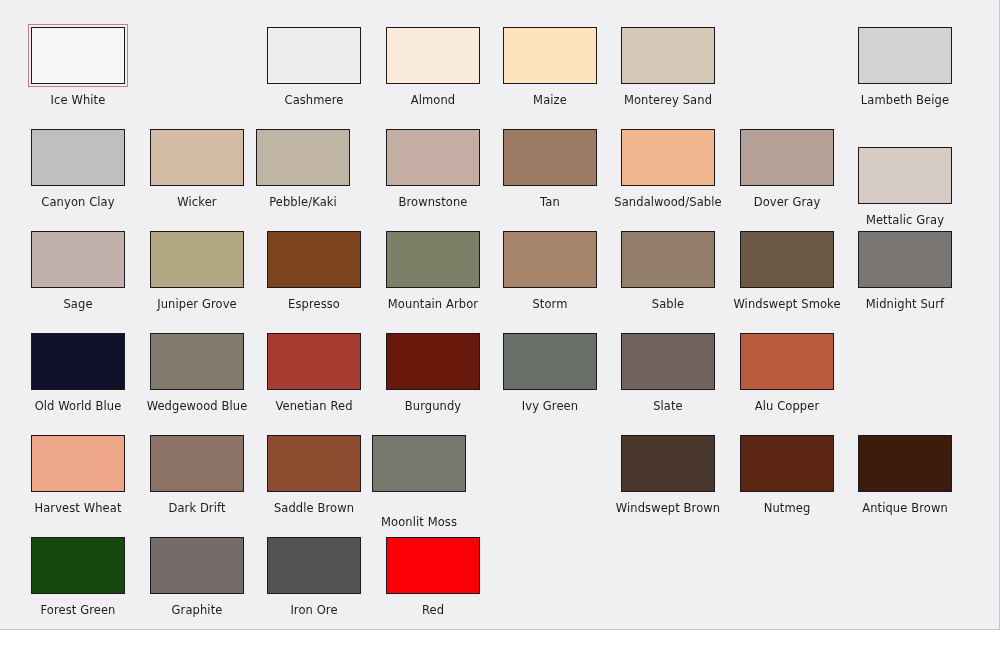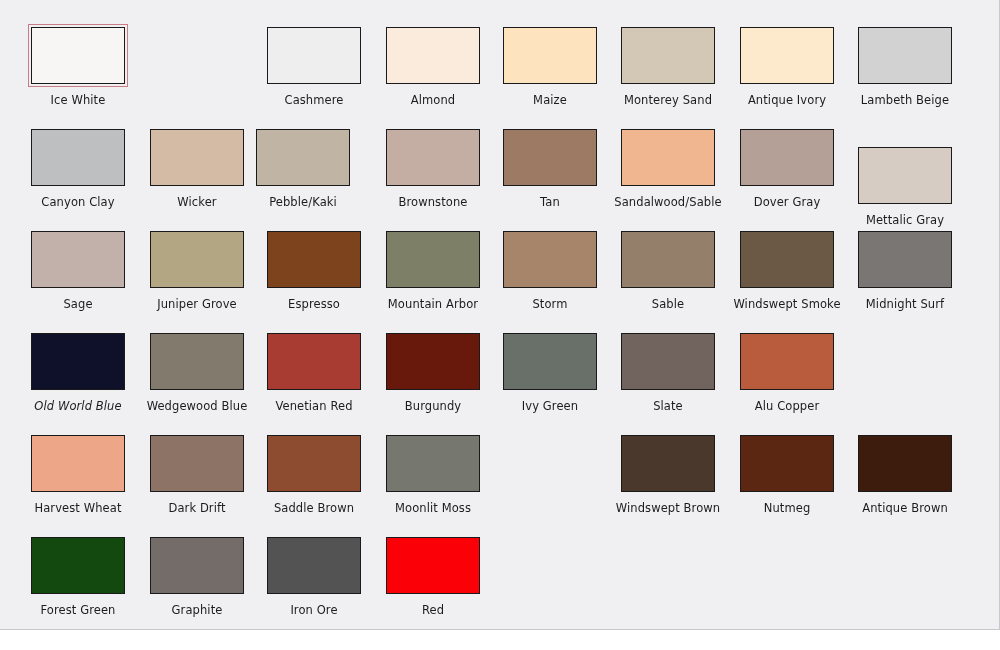--- a/index.html
+++ b/index.html
@@ -109,197 +109,191 @@
             <div class="swatch-chip" style="background: rgb(253, 228, 191);"></div>
           </div>
           <div class="swatch-label">Maize</div>
         </div>
         <div class="swatch-cell" style="position: absolute; left: 590px; top: 0px;">
           <div class="swatch-chip-wrap">
             <div class="swatch-chip" style="background: rgb(211, 199, 182);"></div>
           </div>
           <div class="swatch-label">Monterey Sand</div>
         </div>
+        <div class="swatch-cell" style="position: absolute; left: 827px; top: 0px;">
+          <div class="swatch-chip-wrap">
+            <div class="swatch-chip" style="background: rgb(210, 210, 210);"></div>
+          </div>
+          <div class="swatch-label">Lambeth Beige</div>
+        </div>
+      </div>
+      <div class="swatch-row" style="position: relative;">
+        <div class="swatch-cell" style="position: absolute; left: 0px; top: 0px;">
+          <div class="swatch-chip-wrap">
+            <div class="swatch-chip" style="background: rgb(190, 191, 193);"></div>
+          </div>
+          <div class="swatch-label">Canyon Clay</div>
+        </div>
+        <div class="swatch-cell" style="position: absolute; left: 119px; top: 0px;">
+          <div class="swatch-chip-wrap">
+            <div class="swatch-chip" style="background: rgb(211, 187, 166);"></div>
+          </div>
+          <div class="swatch-label">Wicker</div>
+        </div>
+        <div class="swatch-cell" style="position: absolute; left: 225px; top: 0px;">
+          <div class="swatch-chip-wrap">
+            <div class="swatch-chip" style="background: rgb(192, 180, 164);"></div>
+          </div>
+          <div class="swatch-label">Pebble/Kaki</div>
+        </div>
+        <div class="swatch-cell" style="position: absolute; left: 355px; top: 0px;">
+          <div class="swatch-chip-wrap">
+            <div class="swatch-chip" style="background: rgb(196, 173, 163);"></div>
+          </div>
+          <div class="swatch-label">Brownstone</div>
+        </div>
+        <div class="swatch-cell" style="position: absolute; left: 472px; top: 0px;">
+          <div class="swatch-chip-wrap">
+            <div class="swatch-chip" style="background: rgb(156, 122, 99);"></div>
+          </div>
+          <div class="swatch-label">Tan</div>
+        </div>
+        <div class="swatch-cell" style="position: absolute; left: 590px; top: 0px;">
+          <div class="swatch-chip-wrap">
+            <div class="swatch-chip" style="background: rgb(240, 182, 143);"></div>
+          </div>
+          <div class="swatch-label">Sandalwood/Sable</div>
+        </div>
         <div class="swatch-cell" style="position: absolute; left: 709px; top: 0px;">
           <div class="swatch-chip-wrap">
-            <div class="swatch-chip" style="background: rgb(253, 234, 205);"></div>
-          </div>
-          <div class="swatch-label">Antique Ivory</div>
+            <div class="swatch-chip" style="background: rgb(181, 160, 152);"></div>
+          </div>
+          <div class="swatch-label">Dover Gray</div>
+        </div>
+        <div class="swatch-cell" style="position: absolute; left: 827px; top: 18px;">
+          <div class="swatch-chip-wrap">
+            <div class="swatch-chip" style="background: rgb(215, 204, 196);"></div>
+          </div>
+          <div class="swatch-label">Mettalic Gray</div>
+        </div>
+      </div>
+      <div class="swatch-row" style="position: relative;">
+        <div class="swatch-cell" style="position: absolute; left: 0px; top: 0px;">
+          <div class="swatch-chip-wrap">
+            <div class="swatch-chip" style="background: rgb(194, 176, 171);"></div>
+          </div>
+          <div class="swatch-label">Sage</div>
+        </div>
+        <div class="swatch-cell" style="position: absolute; left: 119px; top: 0px;">
+          <div class="swatch-chip-wrap">
+            <div class="swatch-chip" style="background: rgb(178, 166, 131);"></div>
+          </div>
+          <div class="swatch-label">Juniper Grove</div>
+        </div>
+        <div class="swatch-cell" style="position: absolute; left: 236px; top: 0px; justify-content: space-between;">
+          <div class="swatch-chip-wrap">
+            <div class="swatch-chip" style="background: rgb(124, 67, 28);"></div>
+          </div>
+          <div class="swatch-label">Espresso</div>
+        </div>
+        <div class="swatch-cell" style="position: absolute; left: 355px; top: 0px;">
+          <div class="swatch-chip-wrap">
+            <div class="swatch-chip" style="background: rgb(126, 127, 103);"></div>
+          </div>
+          <div class="swatch-label">Mountain Arbor</div>
+        </div>
+        <div class="swatch-cell" style="position: absolute; left: 472px; top: 0px;">
+          <div class="swatch-chip-wrap">
+            <div class="swatch-chip" style="background: rgb(167, 133, 106);"></div>
+          </div>
+          <div class="swatch-label">Storm</div>
+        </div>
+        <div class="swatch-cell" style="position: absolute; left: 590px; top: 0px;">
+          <div class="swatch-chip-wrap">
+            <div class="swatch-chip" style="background: rgb(148, 128, 106);"></div>
+          </div>
+          <div class="swatch-label">Sable</div>
+        </div>
+        <div class="swatch-cell" style="position: absolute; left: 709px; top: 0px;">
+          <div class="swatch-chip-wrap">
+            <div class="swatch-chip" style="background: rgb(108, 89, 69);"></div>
+          </div>
+          <div class="swatch-label">Windswept Smoke</div>
         </div>
         <div class="swatch-cell" style="position: absolute; left: 827px; top: 0px;">
           <div class="swatch-chip-wrap">
-            <div class="swatch-chip" style="background: rgb(210, 210, 210);"></div>
-          </div>
-          <div class="swatch-label">Lambeth Beige</div>
-        </div>
-      </div>
-      <div class="swatch-row" style="position: relative;">
-        <div class="swatch-cell" style="position: absolute; left: 0px; top: 0px;">
-          <div class="swatch-chip-wrap">
-            <div class="swatch-chip" style="background: rgb(190, 191, 193);"></div>
-          </div>
-          <div class="swatch-label">Canyon Clay</div>
-        </div>
-        <div class="swatch-cell" style="position: absolute; left: 119px; top: 0px;">
-          <div class="swatch-chip-wrap">
-            <div class="swatch-chip" style="background: rgb(211, 187, 166);"></div>
-          </div>
-          <div class="swatch-label">Wicker</div>
-        </div>
-        <div class="swatch-cell" style="position: absolute; left: 225px; top: 0px;">
-          <div class="swatch-chip-wrap">
-            <div class="swatch-chip" style="background: rgb(192, 180, 164);"></div>
-          </div>
-          <div class="swatch-label">Pebble/Kaki</div>
-        </div>
-        <div class="swatch-cell" style="position: absolute; left: 355px; top: 0px;">
-          <div class="swatch-chip-wrap">
-            <div class="swatch-chip" style="background: rgb(196, 173, 163);"></div>
-          </div>
-          <div class="swatch-label">Brownstone</div>
+            <div class="swatch-chip" style="background: rgb(122, 118, 116);"></div>
+          </div>
+          <div class="swatch-label">Midnight Surf</div>
+        </div>
+      </div>
+      <div class="swatch-row" style="position: relative;">
+        <div class="swatch-cell" style="position: absolute; left: 0px; top: 0px;">
+          <div class="swatch-chip-wrap">
+            <div class="swatch-chip" style="background: rgb(15, 16, 41);"></div>
+          </div>
+          <div class="swatch-label">Old World Blue</div>
+        </div>
+        <div class="swatch-cell" style="position: absolute; left: 119px; top: 0px;">
+          <div class="swatch-chip-wrap">
+            <div class="swatch-chip" style="background: rgb(131, 122, 110);"></div>
+          </div>
+          <div class="swatch-label">Wedgewood Blue</div>
+        </div>
+        <div class="swatch-cell" style="position: absolute; left: 236px; top: 0px;">
+          <div class="swatch-chip-wrap">
+            <div class="swatch-chip" style="background: rgb(168, 60, 50);"></div>
+          </div>
+          <div class="swatch-label">Venetian Red</div>
+        </div>
+        <div class="swatch-cell" style="position: absolute; left: 355px; top: 0px;">
+          <div class="swatch-chip-wrap">
+            <div class="swatch-chip" style="background: rgb(105, 25, 12);"></div>
+          </div>
+          <div class="swatch-label">Burgundy</div>
         </div>
         <div class="swatch-cell" style="position: absolute; left: 472px; top: 0px;">
           <div class="swatch-chip-wrap">
-            <div class="swatch-chip" style="background: rgb(156, 122, 99);"></div>
-          </div>
-          <div class="swatch-label">Tan</div>
-        </div>
-        <div class="swatch-cell" style="position: absolute; left: 590px; top: 0px;">
-          <div class="swatch-chip-wrap">
-            <div class="swatch-chip" style="background: rgb(240, 182, 143);"></div>
-          </div>
-          <div class="swatch-label">Sandalwood/Sable</div>
+            <div class="swatch-chip" style="background: rgb(105, 112, 106);"></div>
+          </div>
+          <div class="swatch-label">Ivy Green</div>
+        </div>
+        <div class="swatch-cell" style="position: absolute; left: 590px; top: 0px;">
+          <div class="swatch-chip-wrap">
+            <div class="swatch-chip" style="background: rgb(113, 100, 95);"></div>
+          </div>
+          <div class="swatch-label">Slate</div>
         </div>
         <div class="swatch-cell" style="position: absolute; left: 709px; top: 0px;">
           <div class="swatch-chip-wrap">
-            <div class="swatch-chip" style="background: rgb(181, 160, 152);"></div>
-          </div>
-          <div class="swatch-label">Dover Gray</div>
-        </div>
-        <div class="swatch-cell" style="position: absolute; left: 827px; top: 18px;">
-          <div class="swatch-chip-wrap">
-            <div class="swatch-chip" style="background: rgb(215, 204, 196);"></div>
-          </div>
-          <div class="swatch-label">Mettalic Gray</div>
-        </div>
-      </div>
-      <div class="swatch-row" style="position: relative;">
-        <div class="swatch-cell" style="position: absolute; left: 0px; top: 0px;">
-          <div class="swatch-chip-wrap">
-            <div class="swatch-chip" style="background: rgb(194, 176, 171);"></div>
-          </div>
-          <div class="swatch-label">Sage</div>
-        </div>
-        <div class="swatch-cell" style="position: absolute; left: 119px; top: 0px;">
-          <div class="swatch-chip-wrap">
-            <div class="swatch-chip" style="background: rgb(178, 166, 131);"></div>
-          </div>
-          <div class="swatch-label">Juniper Grove</div>
-        </div>
-        <div class="swatch-cell" style="position: absolute; left: 236px; top: 0px; justify-content: space-between;">
-          <div class="swatch-chip-wrap">
-            <div class="swatch-chip" style="background: rgb(124, 67, 28);"></div>
-          </div>
-          <div class="swatch-label">Espresso</div>
-        </div>
-        <div class="swatch-cell" style="position: absolute; left: 355px; top: 0px;">
-          <div class="swatch-chip-wrap">
-            <div class="swatch-chip" style="background: rgb(126, 127, 103);"></div>
-          </div>
-          <div class="swatch-label">Mountain Arbor</div>
-        </div>
-        <div class="swatch-cell" style="position: absolute; left: 472px; top: 0px;">
-          <div class="swatch-chip-wrap">
-            <div class="swatch-chip" style="background: rgb(167, 133, 106);"></div>
-          </div>
-          <div class="swatch-label">Storm</div>
-        </div>
-        <div class="swatch-cell" style="position: absolute; left: 590px; top: 0px;">
-          <div class="swatch-chip-wrap">
-            <div class="swatch-chip" style="background: rgb(148, 128, 106);"></div>
-          </div>
-          <div class="swatch-label">Sable</div>
-        </div>
-        <div class="swatch-cell" style="position: absolute; left: 709px; top: 0px;">
-          <div class="swatch-chip-wrap">
-            <div class="swatch-chip" style="background: rgb(108, 89, 69);"></div>
-          </div>
-          <div class="swatch-label">Windswept Smoke</div>
-        </div>
-        <div class="swatch-cell" style="position: absolute; left: 827px; top: 0px;">
-          <div class="swatch-chip-wrap">
-            <div class="swatch-chip" style="background: rgb(122, 118, 116);"></div>
-          </div>
-          <div class="swatch-label">Midnight Surf</div>
-        </div>
-      </div>
-      <div class="swatch-row" style="position: relative;">
-        <div class="swatch-cell" style="position: absolute; left: 0px; top: 0px; font-style: italic;">
-          <div class="swatch-chip-wrap">
-            <div class="swatch-chip" style="background: rgb(15, 16, 41);"></div>
-          </div>
-          <div class="swatch-label">Old World Blue</div>
-        </div>
-        <div class="swatch-cell" style="position: absolute; left: 119px; top: 0px;">
-          <div class="swatch-chip-wrap">
-            <div class="swatch-chip" style="background: rgb(131, 122, 110);"></div>
-          </div>
-          <div class="swatch-label">Wedgewood Blue</div>
+            <div class="swatch-chip" style="background: rgb(184, 92, 61);"></div>
+          </div>
+          <div class="swatch-label">Alu Copper</div>
+        </div>
+      </div>
+      <div class="swatch-row" style="position: relative;">
+        <div class="swatch-cell" style="position: absolute; left: 0px; top: 0px;">
+          <div class="swatch-chip-wrap">
+            <div class="swatch-chip" style="background: rgb(237, 166, 136);"></div>
+          </div>
+          <div class="swatch-label">Harvest Wheat</div>
+        </div>
+        <div class="swatch-cell" style="position: absolute; left: 119px; top: 0px;">
+          <div class="swatch-chip-wrap">
+            <div class="swatch-chip" style="background: rgb(141, 114, 102);"></div>
+          </div>
+          <div class="swatch-label">Dark Drift</div>
         </div>
         <div class="swatch-cell" style="position: absolute; left: 236px; top: 0px;">
           <div class="swatch-chip-wrap">
-            <div class="swatch-chip" style="background: rgb(168, 60, 50);"></div>
-          </div>
-          <div class="swatch-label">Venetian Red</div>
-        </div>
-        <div class="swatch-cell" style="position: absolute; left: 355px; top: 0px;">
-          <div class="swatch-chip-wrap">
-            <div class="swatch-chip" style="background: rgb(105, 25, 12);"></div>
-          </div>
-          <div class="swatch-label">Burgundy</div>
-        </div>
-        <div class="swatch-cell" style="position: absolute; left: 472px; top: 0px;">
-          <div class="swatch-chip-wrap">
-            <div class="swatch-chip" style="background: rgb(105, 112, 106);"></div>
-          </div>
-          <div class="swatch-label">Ivy Green</div>
-        </div>
-        <div class="swatch-cell" style="position: absolute; left: 590px; top: 0px;">
-          <div class="swatch-chip-wrap">
-            <div class="swatch-chip" style="background: rgb(113, 100, 95);"></div>
-          </div>
-          <div class="swatch-label">Slate</div>
-        </div>
-        <div class="swatch-cell" style="position: absolute; left: 709px; top: 0px;">
-          <div class="swatch-chip-wrap">
-            <div class="swatch-chip" style="background: rgb(184, 92, 61);"></div>
-          </div>
-          <div class="swatch-label">Alu Copper</div>
-        </div>
-      </div>
-      <div class="swatch-row" style="position: relative;">
-        <div class="swatch-cell" style="position: absolute; left: 0px; top: 0px;">
-          <div class="swatch-chip-wrap">
-            <div class="swatch-chip" style="background: rgb(237, 166, 136);"></div>
-          </div>
-          <div class="swatch-label">Harvest Wheat</div>
-        </div>
-        <div class="swatch-cell" style="position: absolute; left: 119px; top: 0px;">
-          <div class="swatch-chip-wrap">
-            <div class="swatch-chip" style="background: rgb(141, 114, 102);"></div>
-          </div>
-          <div class="swatch-label">Dark Drift</div>
-        </div>
-        <div class="swatch-cell" style="position: absolute; left: 236px; top: 0px;">
-          <div class="swatch-chip-wrap">
             <div class="swatch-chip" style="background: rgb(141, 76, 48);"></div>
           </div>
           <div class="swatch-label">Saddle Brown</div>
         </div>
-        <div class="swatch-cell" style="position: absolute; left: 355px; top: 0px;">
+        <div class="swatch-cell" style="position: absolute; left: 341px; top: 0px; gap: 14px;">
           <div class="swatch-chip-wrap">
             <div class="swatch-chip" style="background: rgb(118, 119, 111);"></div>
           </div>
           <div class="swatch-label">Moonlit Moss</div>
         </div>
         <div class="swatch-cell" style="position: absolute; left: 590px; top: 0px;">
           <div class="swatch-chip-wrap">
             <div class="swatch-chip" style="background: rgb(75, 56, 45);"></div>
           </div>
           <div class="swatch-label">Windswept Brown</div>

